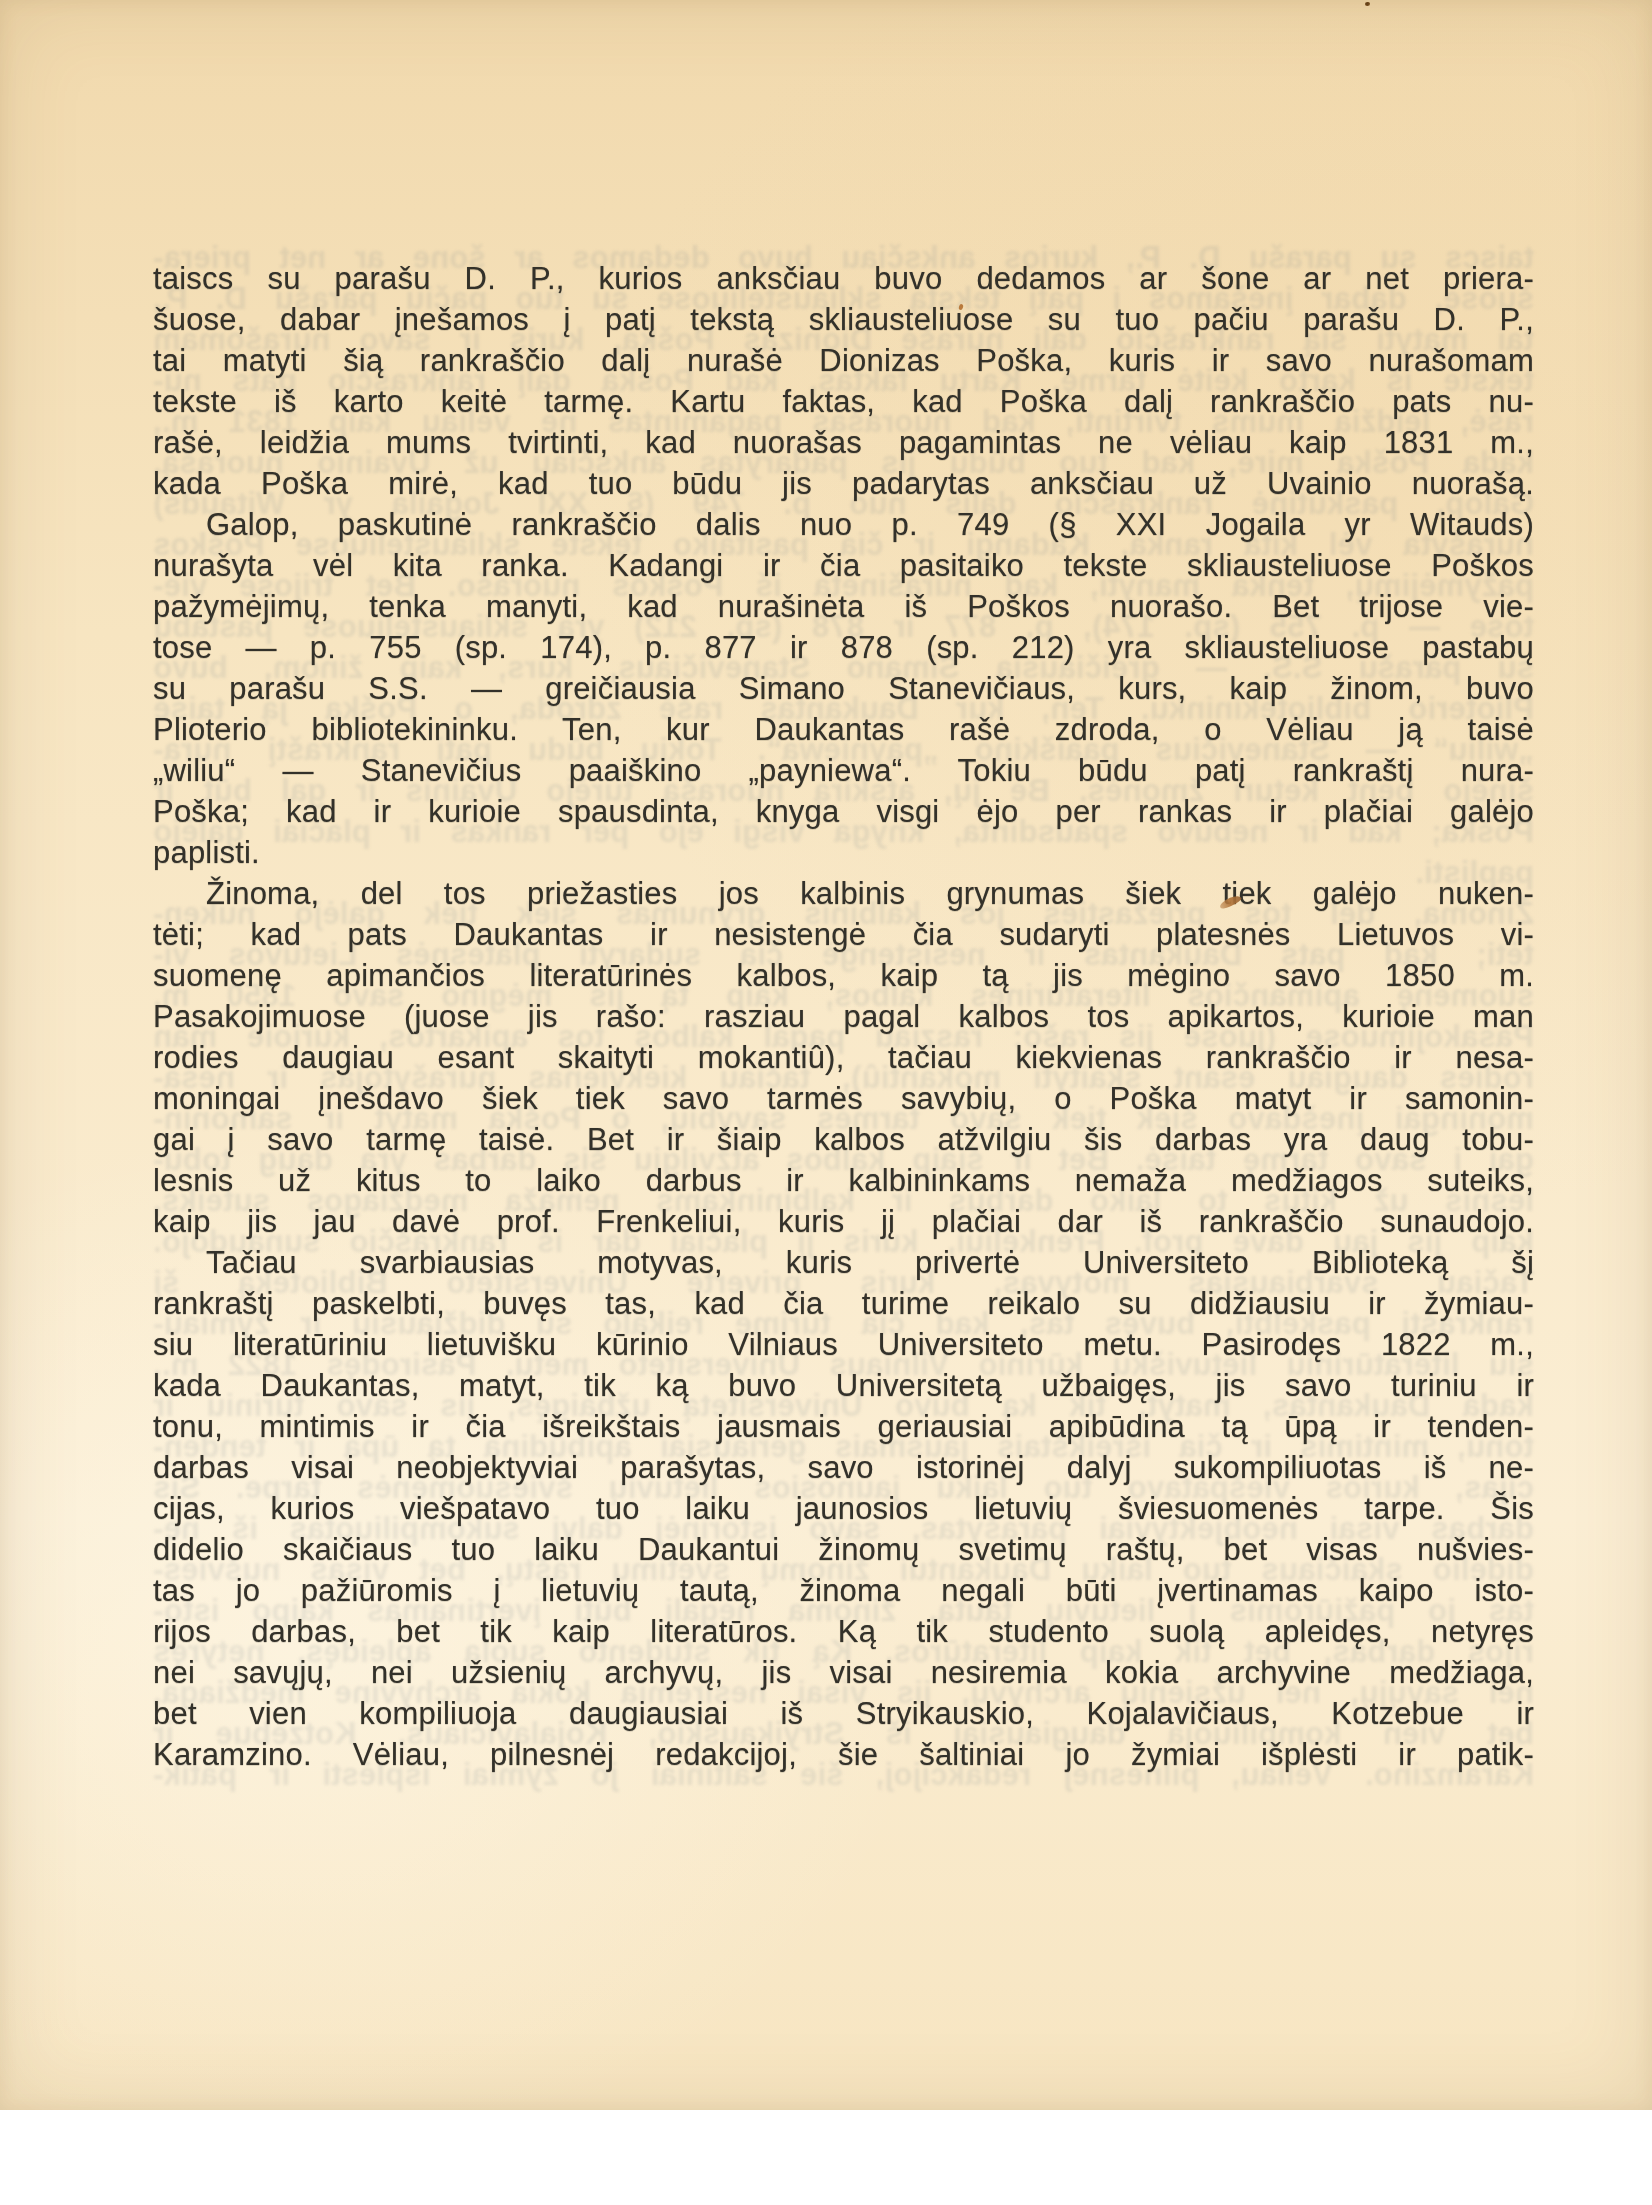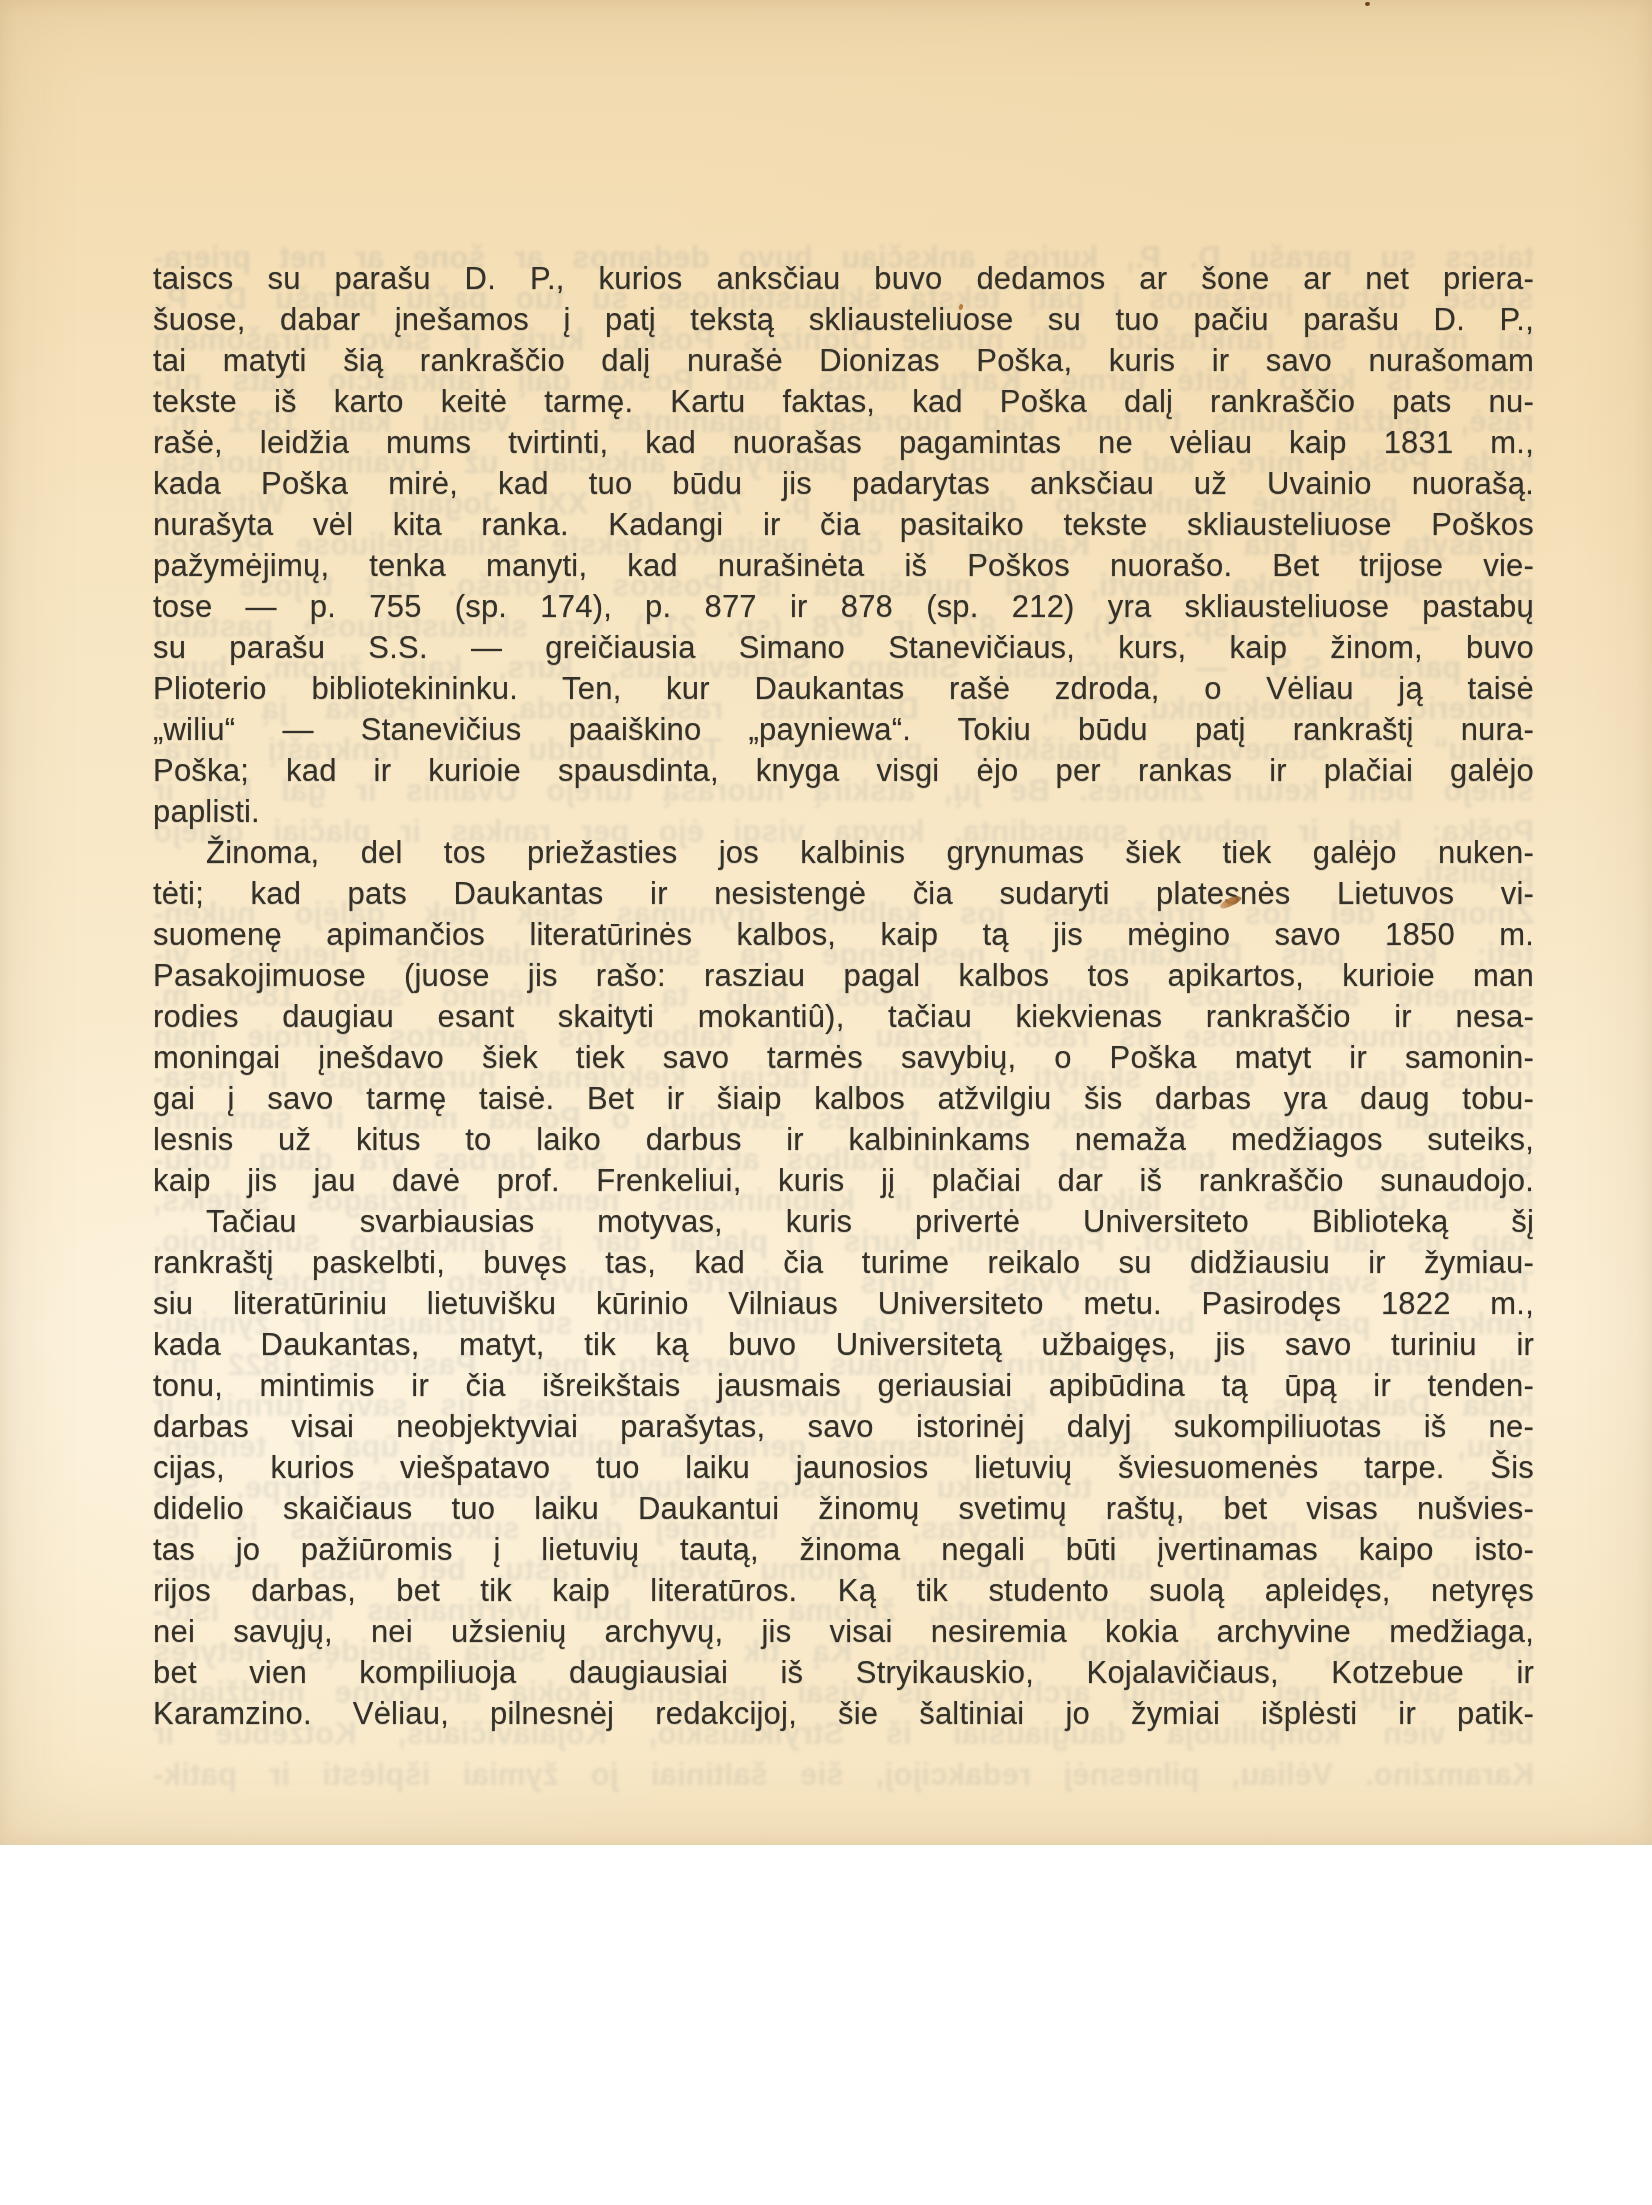--- a/index.html
+++ b/index.html
@@ -9,21 +9,21 @@
     --ink:#33312a;
     --bleed:rgba(116,128,136,0.14);
     --stain-dark:#5f3c16;
     --stain-brown:#b5793f;
     --speck-orange:#b06a28;
   }
   html,body{margin:0;padding:0;}
   body{width:1652px;height:2205px;overflow:hidden;}
   .page{
     position:relative;
-    width:1652px;height:1845px;
+    width:1652px;height:2110px;
     background:
       radial-gradient(ellipse 55% 35% at 18% 78%, rgba(255,250,236,.50), transparent 70%),
       radial-gradient(ellipse 70% 45% at 85% 25%, rgba(238,208,158,.28), transparent 72%),
       linear-gradient(180deg, var(--paper-dark) 0%, var(--paper) 30%, var(--paper-light) 72%, var(--paper) 100%);
     box-shadow:
       inset 0 0 83px rgba(130,95,45,.14),
       inset 0 0 18.4px rgba(130,95,45,.10);
     font-family:"Liberation Sans","DejaVu Sans",sans-serif;
   }
   
@@ -137,20 +137,21 @@
   <div class="textblock">
       <div class="para">
         <div class="line">taiscs su parašu D. P., kurios anksčiau buvo dedamos ar šone ar net priera-</div>
         <div class="line">šuose, dabar įnešamos į patį tekstą skliausteliuose su tuo pačiu parašu D. P.,</div>
         <div class="line">tai matyti šią rankraščio dalį nurašė Dionizas Poška, kuris ir savo nurašomam</div>
         <div class="line">tekste iš karto keitė tarmę. Kartu faktas, kad Poška dalį rankraščio pats nu-</div>
         <div class="line">rašė, leidžia mums tvirtinti, kad nuorašas pagamintas ne vėliau kaip 1831 m.,</div>
         <div class="line">kada Poška mirė, kad tuo būdu jis padarytas anksčiau už Uvainio nuorašą.</div>
       </div>
       <div class="para">
+        <div class="line indent">Galop, paskutinė rankraščio dalis nuo p. 749 (§ XXI Jogaila yr Witauds)</div>
         <div class="line">nurašyta vėl kita ranka. Kadangi ir čia pasitaiko tekste skliausteliuose Poškos</div>
         <div class="line">pažymėjimų, tenka manyti, kad nurašinėta iš Poškos nuorašo. Bet trijose vie-</div>
         <div class="line">tose — p. 755 (sp. 174), p. 877 ir 878 (sp. 212) yra skliausteliuose pastabų</div>
         <div class="line">su parašu S.S. — greičiausia Simano Stanevičiaus, kurs, kaip žinom, buvo</div>
         <div class="line">Plioterio bibliotekininku.  Ten, kur Daukantas rašė zdroda, o Vėliau ją taisė</div>
         <div class="line">„wiliu“ — Stanevičius paaiškino „payniewa“. Tokiu būdu patį rankraštį nura-</div>
         <div class="line">Poška; kad ir kurioie spausdinta, knyga visgi ėjo per rankas ir plačiai galėjo</div>
         <div class="line short">paplisti.</div>
       </div>
       <div class="para">

